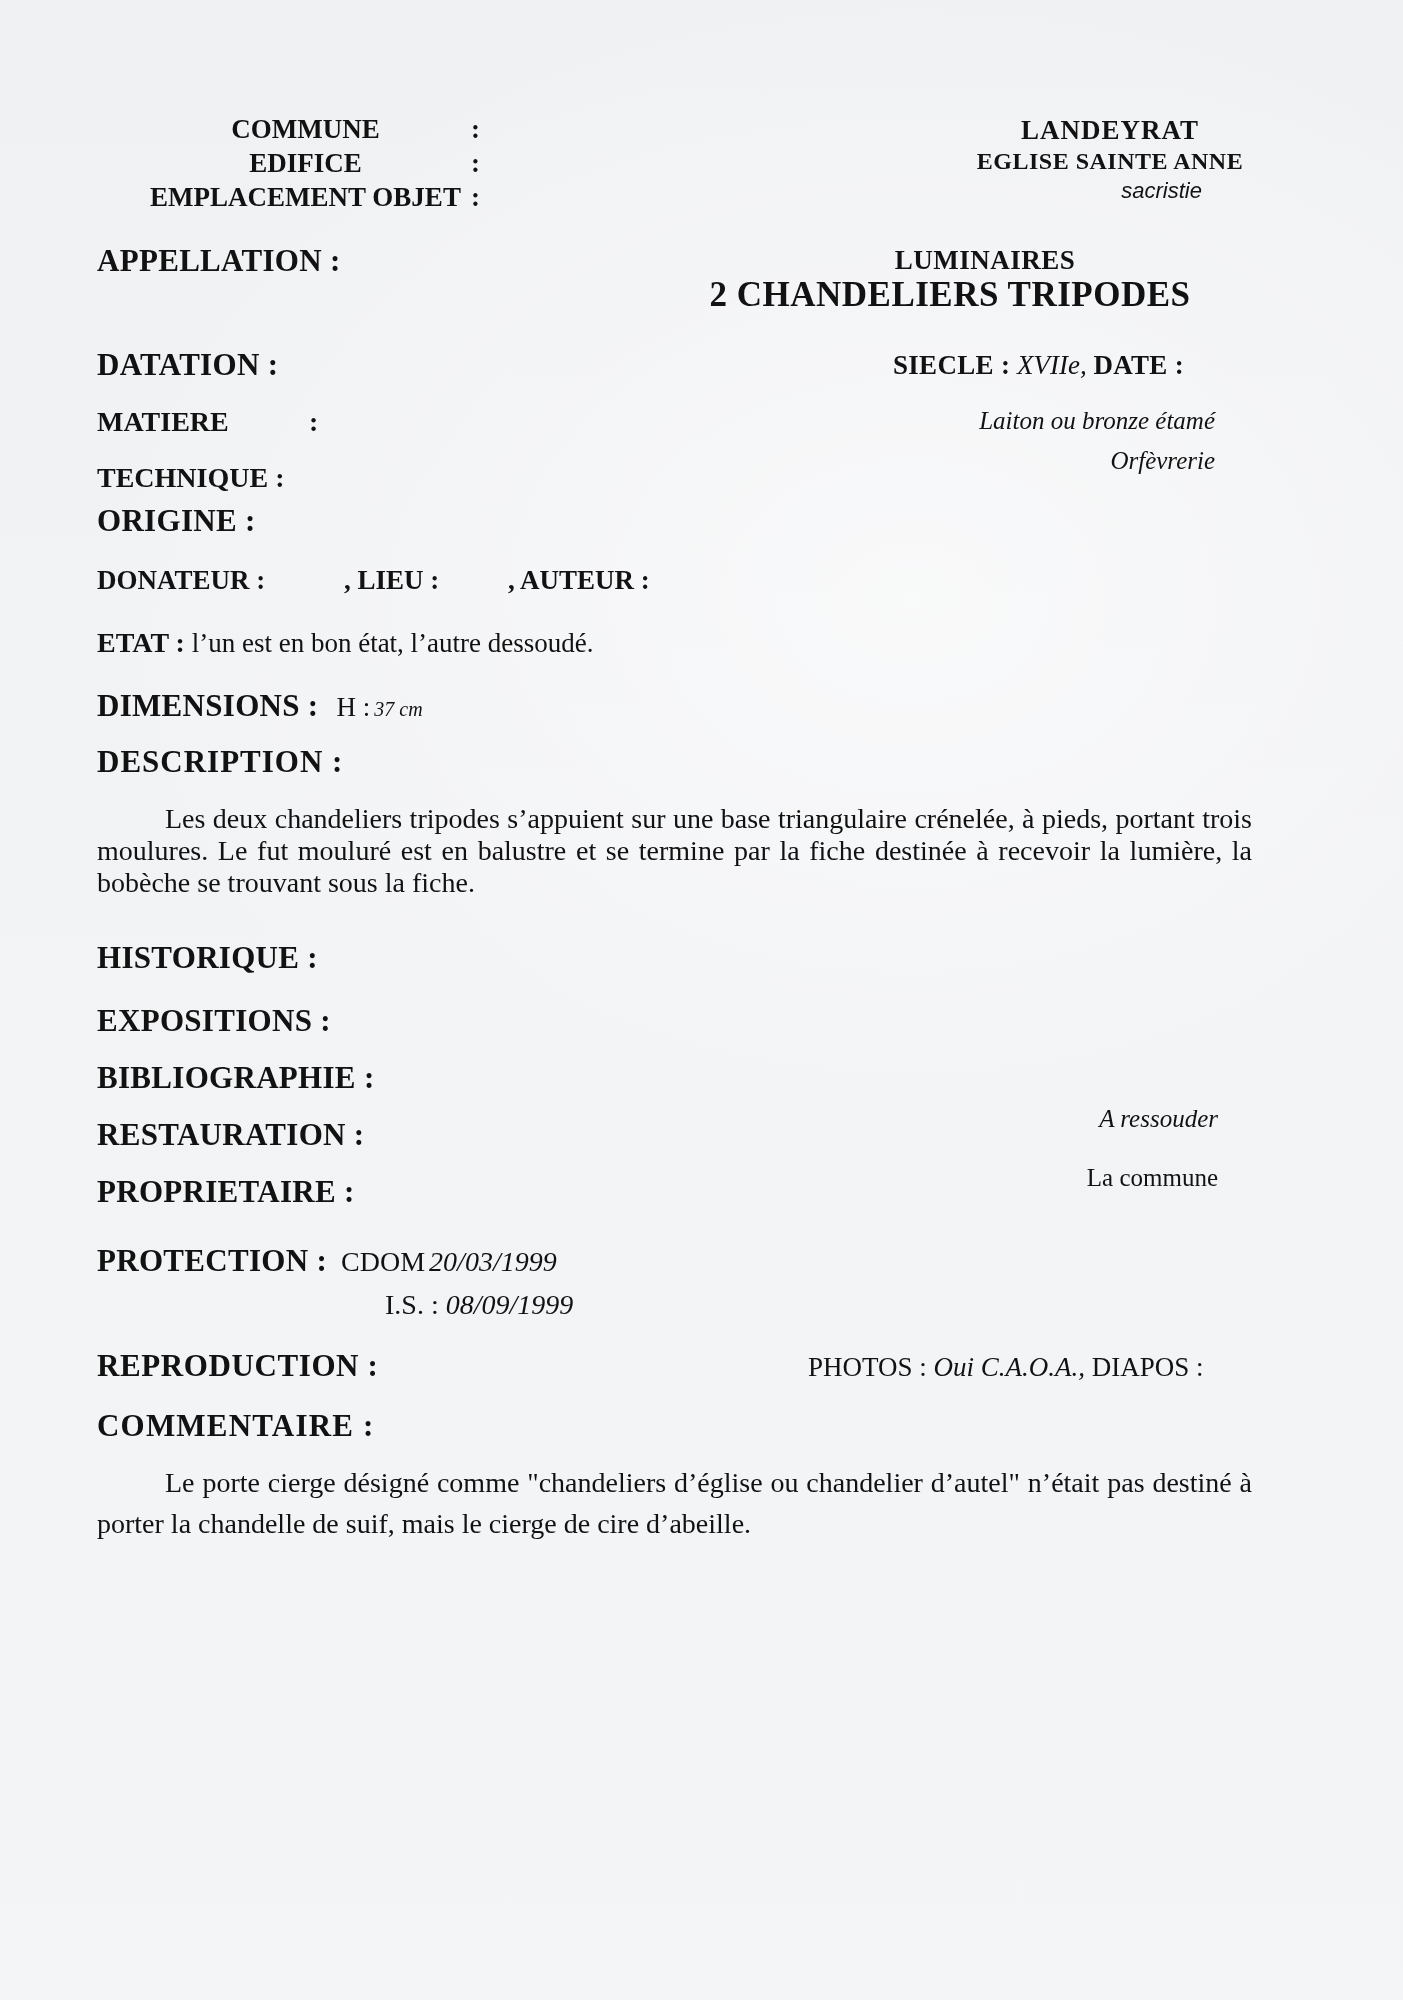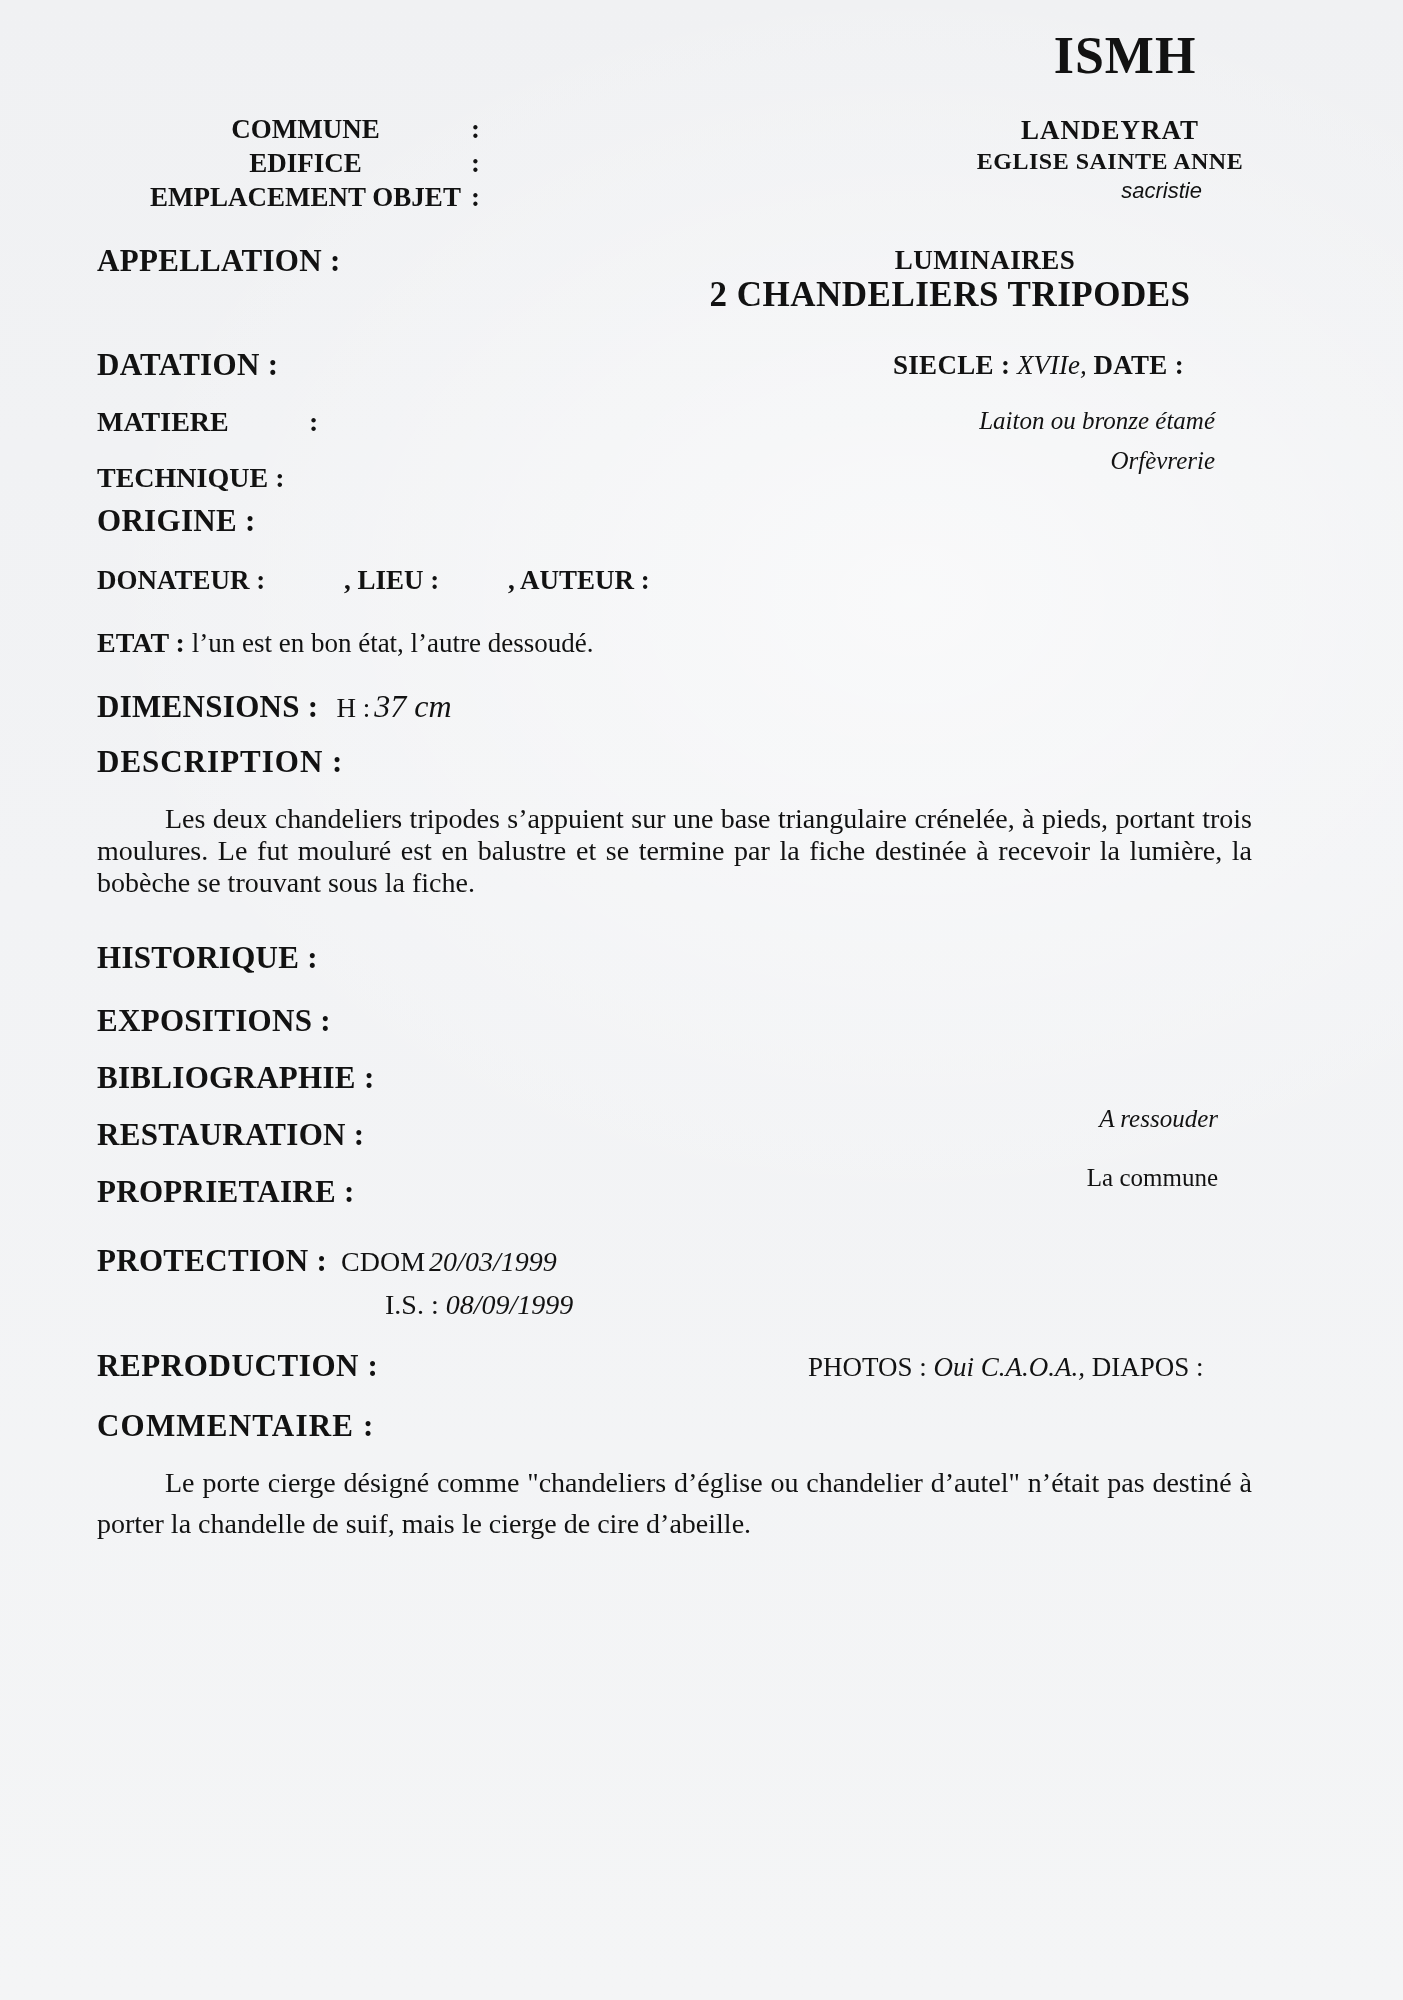--- a/index.html
+++ b/index.html
@@ -62,21 +62,21 @@
   .don-gap2{margin-left:62px;}
 
   
   .etat-row{top:627px;left:97px;font-size:27px;white-space:nowrap;}
   .etat-row .b{font-size:28px;}
 
   
   .dim-row{top:688px;left:97px;white-space:nowrap;}
   .dim-row .section-label{display:inline;}
   .dim-h{font-size:27px;margin-left:14px;}
-  .dim-v{font-size:32px;font-style:italic;}
+  .dim-v{font-size:20px;font-style:italic;}
 
   
   .lbl-description{top:744px;left:97px;letter-spacing:1px;}
   .desc-para{top:803px;left:97px;width:1155px;font-size:28px;line-height:32px;text-align:justify;text-indent:68px;}
 
   
   .lbl-historique{top:940px;left:97px;}
   .lbl-expositions{top:1003px;left:97px;}
   .lbl-bibliographie{top:1060px;left:97px;}
   .lbl-restauration{top:1117px;left:97px;}
@@ -98,21 +98,20 @@
 
   
   .lbl-commentaire{top:1408px;left:97px;letter-spacing:1.2px;}
   .comm-para{top:1462px;left:97px;width:1155px;font-size:28px;line-height:41px;text-align:justify;text-indent:68px;}
 </style>
 </head>
 <body>
 
 <div class="paper">
 
-  <div class="abs ismh">ISMH</div>
 
   <div class="abs hdr-left">
     <div class="hdr-row">
       <span class="hl-word">COMMUNE</span>
       <span class="hl-colon">:</span>
     </div>
     <div class="hdr-row">
       <span class="hl-word">EDIFICE</span>
       <span class="hl-colon">:</span>
     </div>

